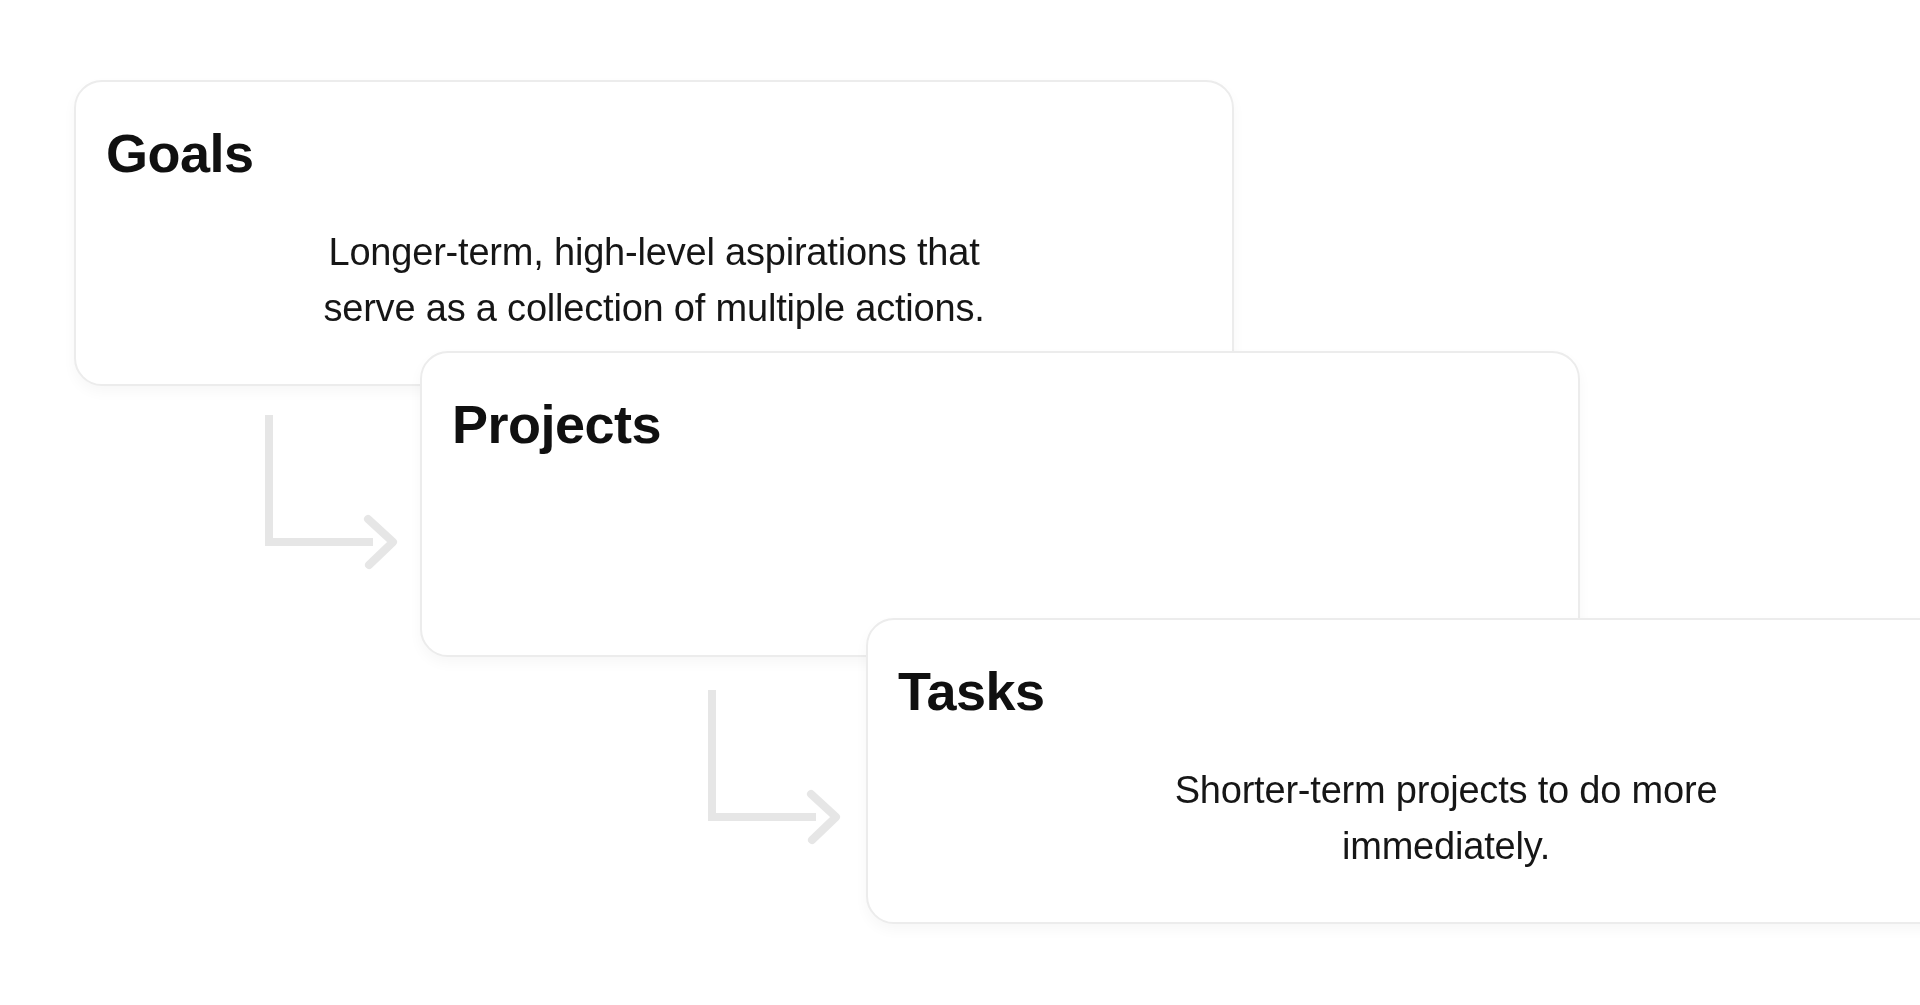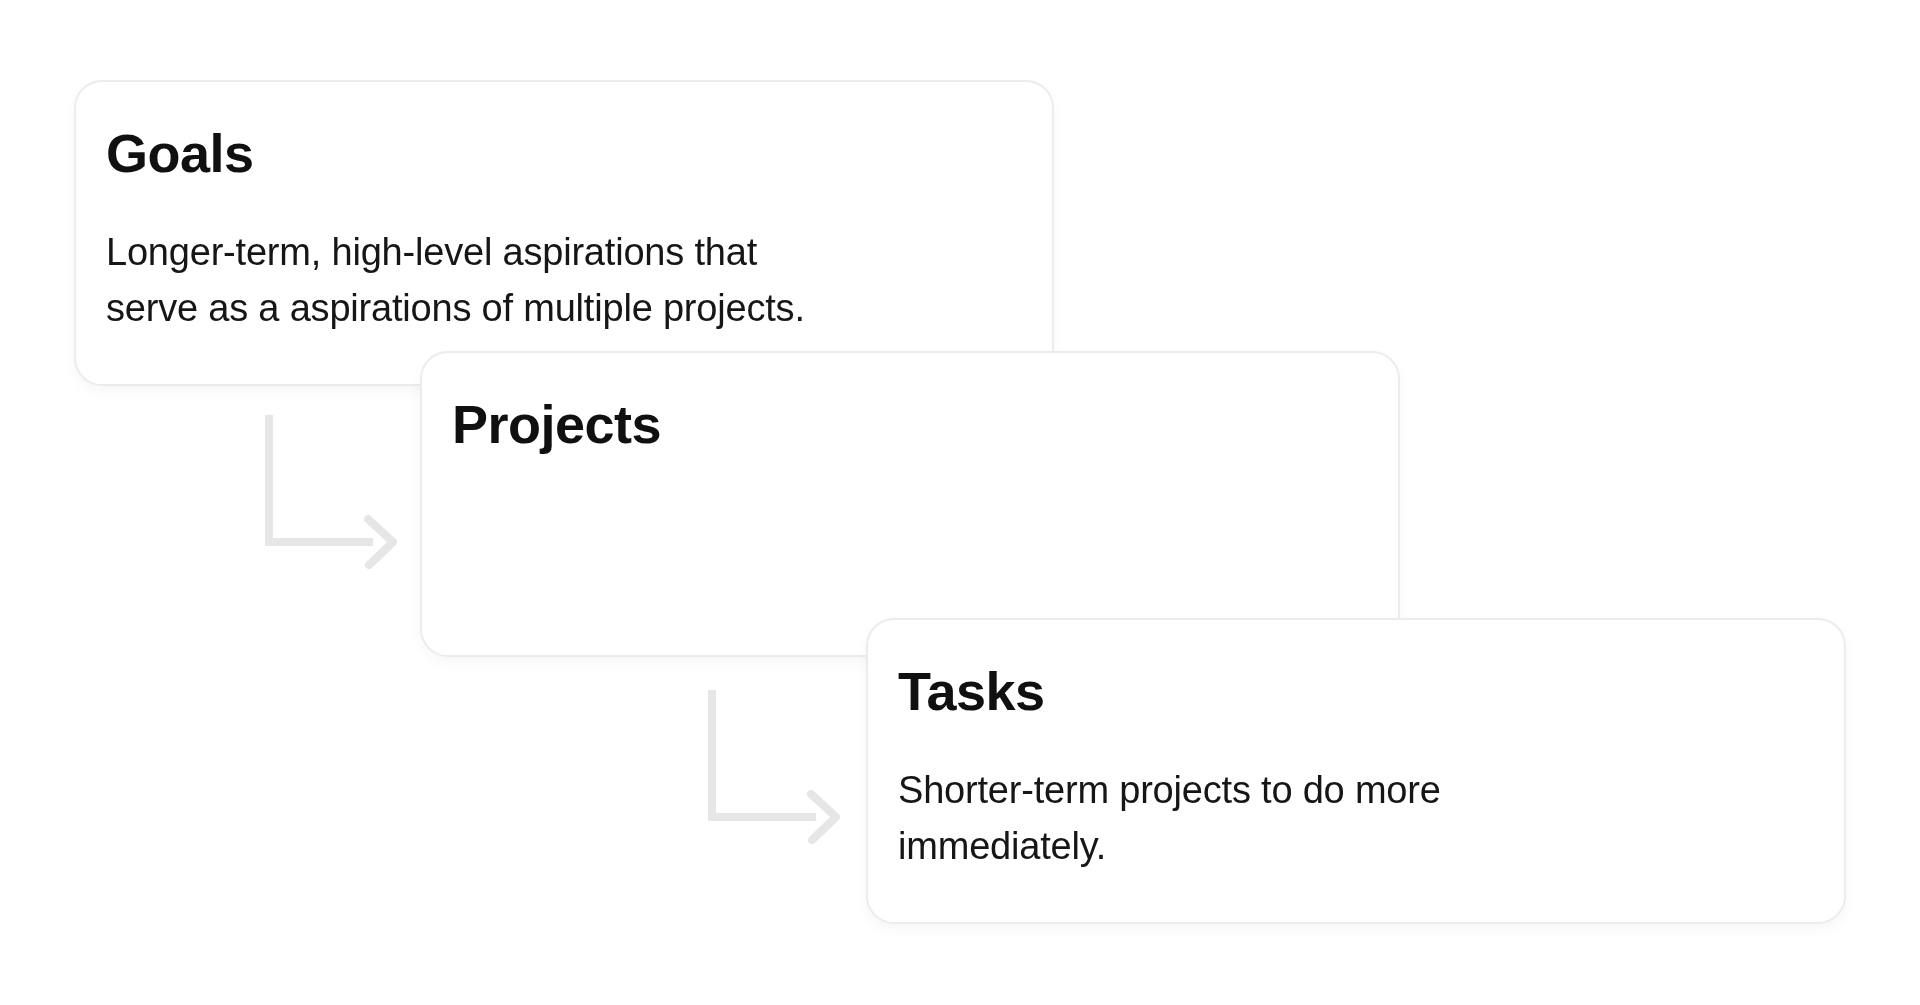--- a/index.html
+++ b/index.html
@@ -15,21 +15,21 @@
   }
   .canvas {
     position: absolute;
     left: 0; top: 0;
     width: 1920px;
     height: 1005px;
     background: #ffffff;
   }
   .card {
     position: absolute;
-    width: 980px;
+    width: 1160px;
     height: 306px;
     background: #ffffff;
     border: 2px solid #ececec;
     border-radius: 28px;
     box-sizing: border-box;
     padding: 38px 30px 0 30px;
     box-shadow: 0 6px 14px rgba(0,0,0,0.035);
   }
   .card-goals    { left: 74px;  top: 80px;  z-index: 1; }
   .card-projects { left: 420px; top: 351px; z-index: 2; }
@@ -42,20 +42,21 @@
     letter-spacing: -0.5px;
     color: #101010;
   }
   .card-desc {
     margin: 36px 0 0 0;
     font-weight: 500;
     font-size: 38px;
     line-height: 56px;
     letter-spacing: -0.2px;
     color: #161616;
+    text-align: center;
   }
   .desc-line { display: block; }
   .arrow {
     position: absolute;
     width: 150px;
     height: 160px;
     z-index: 0;
   }
   .arrow-1 { left: 255px; top: 410px; }
   .arrow-2 { left: 698px; top: 685px; }
@@ -76,21 +77,21 @@
 </style>
 </head>
 <body>
 
 <div class="canvas">
 
   <section class="card card-goals">
     <h2 class="card-title">Goals</h2>
     <p class="card-desc">
       <span class="desc-line">Longer-term, high-level aspirations that</span>
-      <span class="desc-line">serve as a aspirations of multiple projects.</span>
+      <span class="desc-line">serve as a collection of multiple actions.</span>
     </p>
   </section>
 
   <svg class="arrow arrow-1" viewBox="0 0 150 160" aria-hidden="true">
     <path class="elbow" d="M14 5 L14 132 L118 132"></path>
     <path class="head" d="M113 109 L138 132 L114 155"></path>
   </svg>
 
   <section class="card card-projects">
     <h2 class="card-title">Projects</h2>

